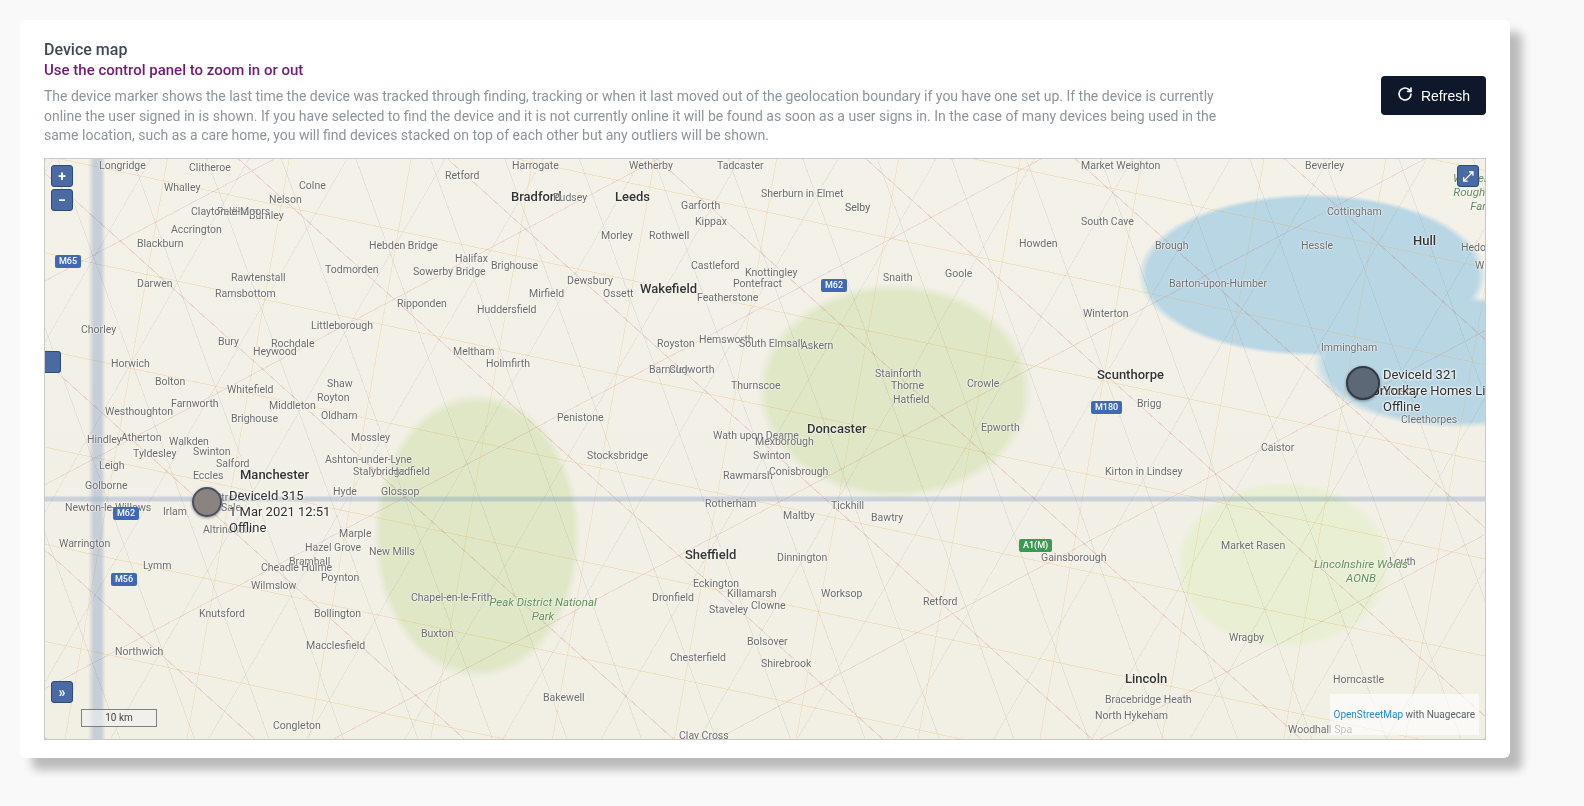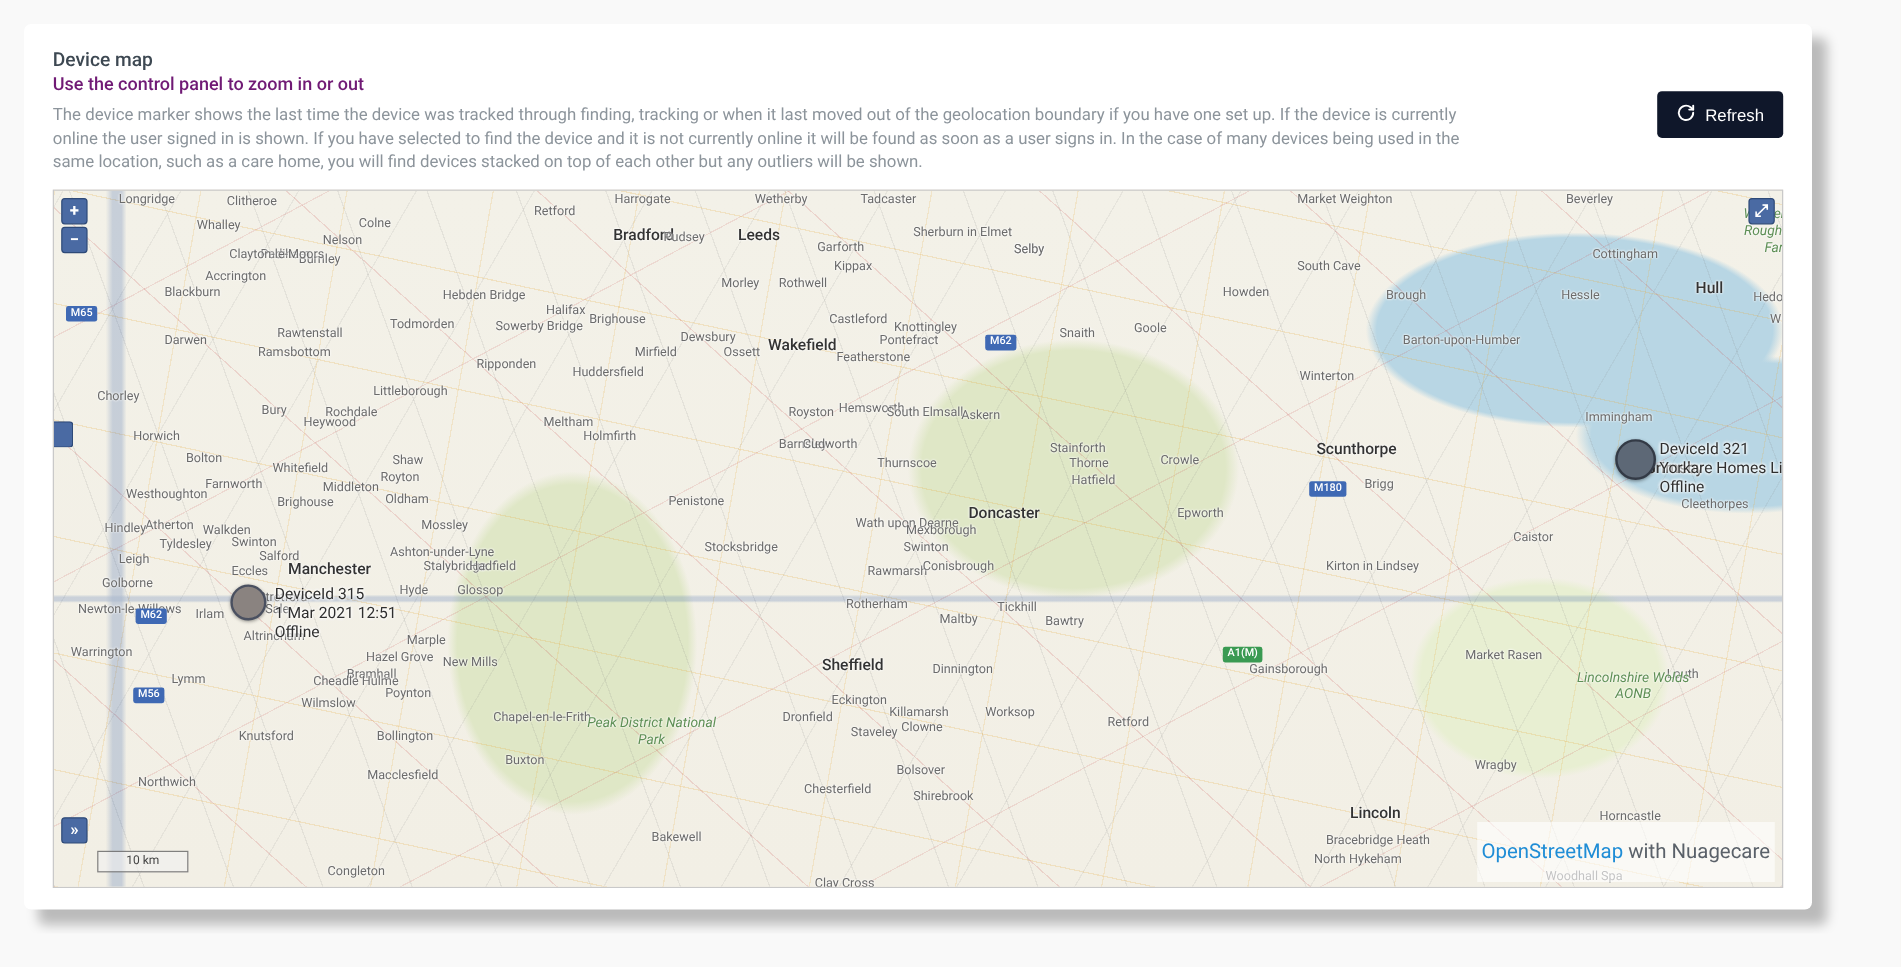--- a/index.html
+++ b/index.html
@@ -172,21 +172,21 @@
     font-size: 10px;
     color: #444;
     display: flex;
     align-items: center;
     justify-content: center;
   }
   .attribution {
     position: absolute;
     right: 6px;
     bottom: 4px;
-    font-size: 17px;
+    font-size: 10px;
     color: #5a6169;
     background: rgba(255,255,255,0.6);
     padding: 15px 4px;
   }
   .attribution a { color: #1f8dd6; text-decoration: none; }
   .device-marker {
     position: absolute;
     width: 30px; height: 30px;
     border-radius: 50%;
     background: #8a8380;
@@ -362,21 +362,21 @@
         <div class="map-label" style="left: 936px; top: 262px;">Epworth</div>
         <div class="map-label" style="left: 996px; top: 392px;">Gainsborough</div>
         <div class="map-label" style="left: 878px; top: 436px;">Retford</div>
         <div class="map-label" style="left: 776px; top: 428px;">Worksop</div>
         <div class="map-label" style="left: 664px; top: 444px;">Staveley</div>
         <div class="map-label" style="left: 706px; top: 440px;">Clowne</div>
         <div class="map-label" style="left: 716px; top: 498px;">Shirebrook</div>
         <div class="map-label" style="left: 702px; top: 476px;">Bolsover</div>
         <div class="map-label" style="left: 648px; top: 418px;">Eckington</div>
         <div class="map-label" style="left: 607px; top: 432px;">Dronfield</div>
-        <div class="map-label" style="left: 672px; top: 428px; padding-left: 24px;">Killamarsh</div>
+        <div class="map-label" style="left: 658px; top: 428px; padding-left: 24px;">Killamarsh</div>
         <div class="map-label" style="left: 625px; top: 492px;">Chesterfield</div>
         <div class="map-label" style="left: 634px; top: 570px;">Clay Cross</div>
         <div class="map-label" style="left: 1176px; top: 380px;">Market Rasen</div>
         <div class="map-label" style="left: 1216px; top: 282px;">Caistor</div>
         <div class="map-label" style="left: 1092px; top: 238px;">Brigg</div>
         <div class="map-label" style="left: 1124px; top: 118px;">Barton-upon-Humber</div>
         <div class="map-label" style="left: 1276px; top: 182px;">Immingham</div>
         <div class="map-label" style="left: 1356px; top: 254px;">Cleethorpes</div>
         <div class="map-label" style="left: 1344px; top: 396px;">Louth</div>
         <div class="map-label" style="left: 1288px; top: 514px;">Horncastle</div>

